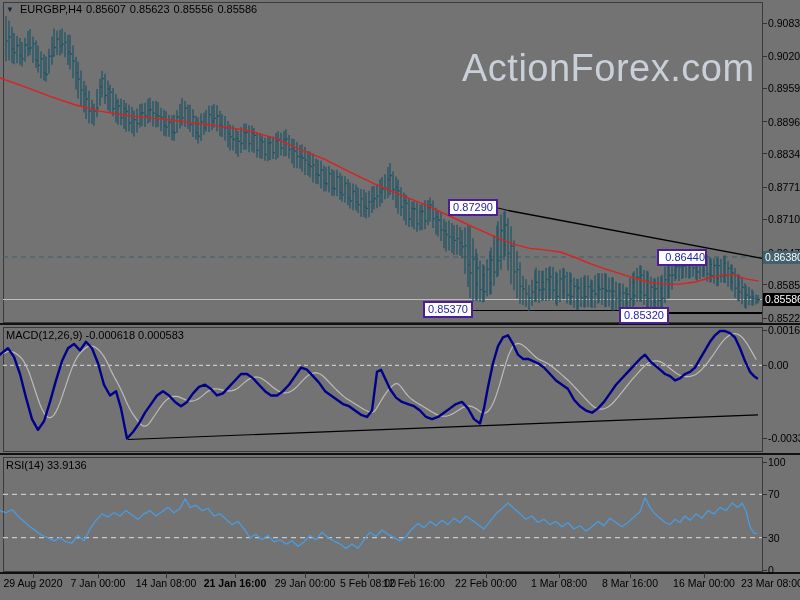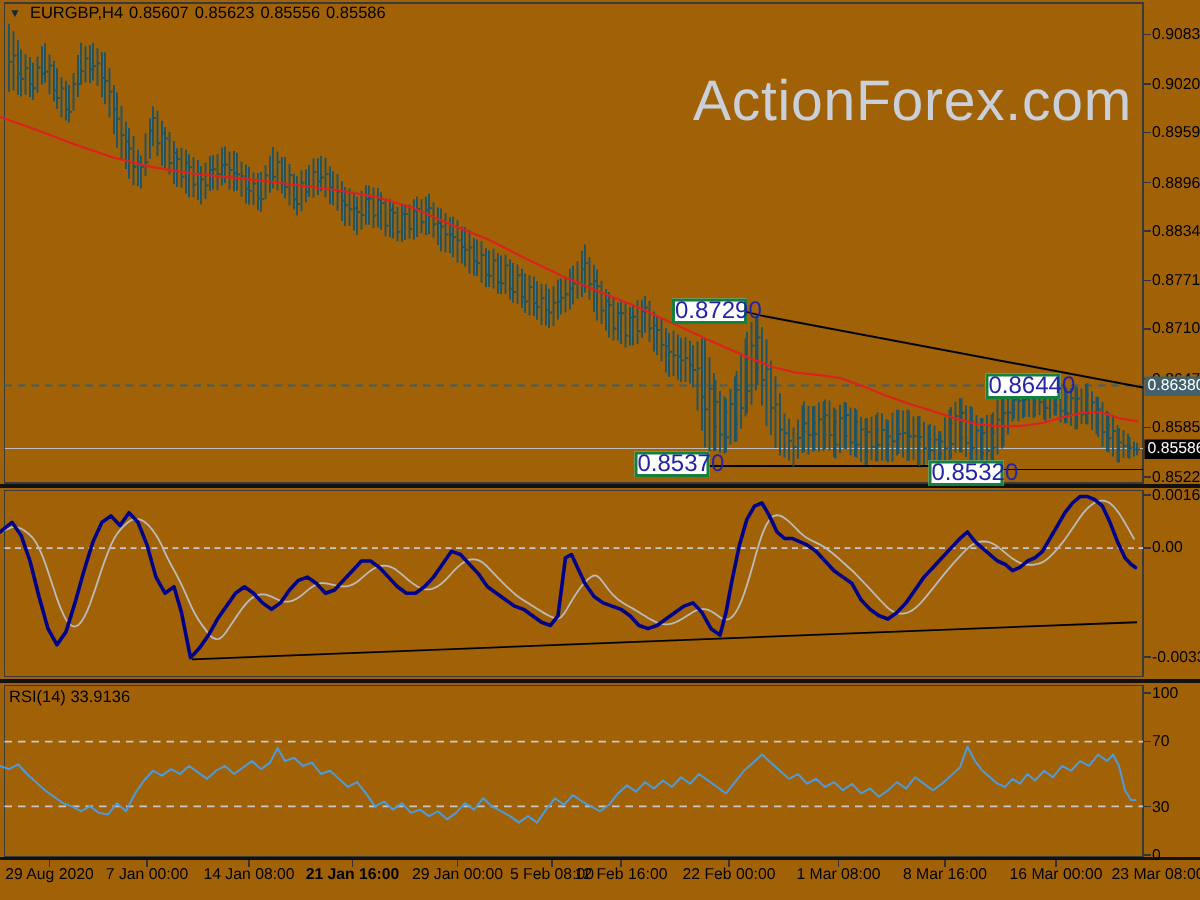--- a/index.html
+++ b/index.html
@@ -1,28 +1,28 @@
 <!DOCTYPE html>
 <html><head>
 <meta charset="utf-8">
 <style>
   html,body{margin:0;padding:0;background:#fff;}
-  #chart{position:relative;width:800px;height:600px;background:#a16207;overflow:hidden;
+  #chart{position:relative;width:800px;height:600px;background:#737373;overflow:hidden;
          font-family:"Liberation Sans","DejaVu Sans",sans-serif;}
   #cv{position:absolute;left:0;top:0;}
   .abs{position:absolute;white-space:nowrap;color:#000;font-size:10.5px;line-height:13px;}
   .legend{left:6px;top:3px;font-size:11px;}
   .legend .tri{display:inline-block;font-size:8px;color:#12293d;transform:translateY(-1px);margin-right:6px;}
   .legend span{margin-right:4px;}
   .plabel{left:6px;font-size:11px;}
   .wm{left:462px;top:62px;font-size:38px;color:#cad0d9;letter-spacing:0.5px;}
   .ytick{left:768px;}
   .hl{left:763px;width:36px;height:13px;color:#fff;padding-left:2px;font-size:10.5px;}
-  .box{width:46px;height:13px;border:2px solid #15803d;color:#2323a8;background:#fff;
-       text-align:center;font-size:16px;line-height:13px;}
+  .box{width:46px;height:13px;border:2px solid #4c1d95;color:#2323a8;background:#fff;
+       text-align:center;font-size:11px;line-height:13px;}
   .dlabel{transform:translateX(-50%);top:577px;}
 </style>
 </head>
 <body>
 
 <div id="chart">
   <svg id="cv" width="800" height="600">
       <rect x="3" y="2" width="759" height="320" fill="none" stroke="#3a3a3a" stroke-width="1" shape-rendering="crispEdges"></rect>
       <rect x="3" y="327" width="759" height="124" fill="none" stroke="#3a3a3a" stroke-width="1" shape-rendering="crispEdges"></rect>
       <rect x="3" y="457" width="759" height="114" fill="none" stroke="#3a3a3a" stroke-width="1" shape-rendering="crispEdges"></rect>
@@ -663,20 +663,21 @@
       <line x1="414" y1="573" x2="414" y2="578" stroke="#333" stroke-width="1" fill="none" shape-rendering="crispEdges"></line>
       <line x1="486" y1="573" x2="486" y2="578" stroke="#333" stroke-width="1" fill="none" shape-rendering="crispEdges"></line>
       <line x1="559" y1="573" x2="559" y2="578" stroke="#333" stroke-width="1" fill="none" shape-rendering="crispEdges"></line>
       <line x1="630" y1="573" x2="630" y2="578" stroke="#333" stroke-width="1" fill="none" shape-rendering="crispEdges"></line>
       <line x1="704" y1="573" x2="704" y2="578" stroke="#333" stroke-width="1" fill="none" shape-rendering="crispEdges"></line>
     </svg>
   <div class="abs legend">
     <span class="tri">▼</span><span>EURGBP,H4</span><span>0.85607</span><span>0.85623</span><span>0.85556</span><span>0.85586</span>
   </div>
   <div class="abs wm">ActionForex.com</div>
+  <div class="abs plabel" style="top:329px">MACD(12,26,9) -0.000618 0.000583</div>
   <div class="abs plabel" style="top:459px">RSI(14) 33.9136</div>
   <div id="gen">
       <div class="abs ytick" style="left: 768px; top: 17px;">0.90835</div>
       <div class="abs ytick" style="left: 768px; top: 50.1283px;">0.90205</div>
       <div class="abs ytick" style="left: 768px; top: 82.4679px;">0.89590</div>
       <div class="abs ytick" style="left: 768px; top: 115.596px;">0.88960</div>
       <div class="abs ytick" style="left: 768px; top: 147.936px;">0.88345</div>
       <div class="abs ytick" style="left: 768px; top: 181.064px;">0.87715</div>
       <div class="abs ytick" style="left: 768px; top: 213.404px;">0.87100</div>
       <div class="abs ytick" style="left: 768px; top: 246.532px;">0.86470</div>

